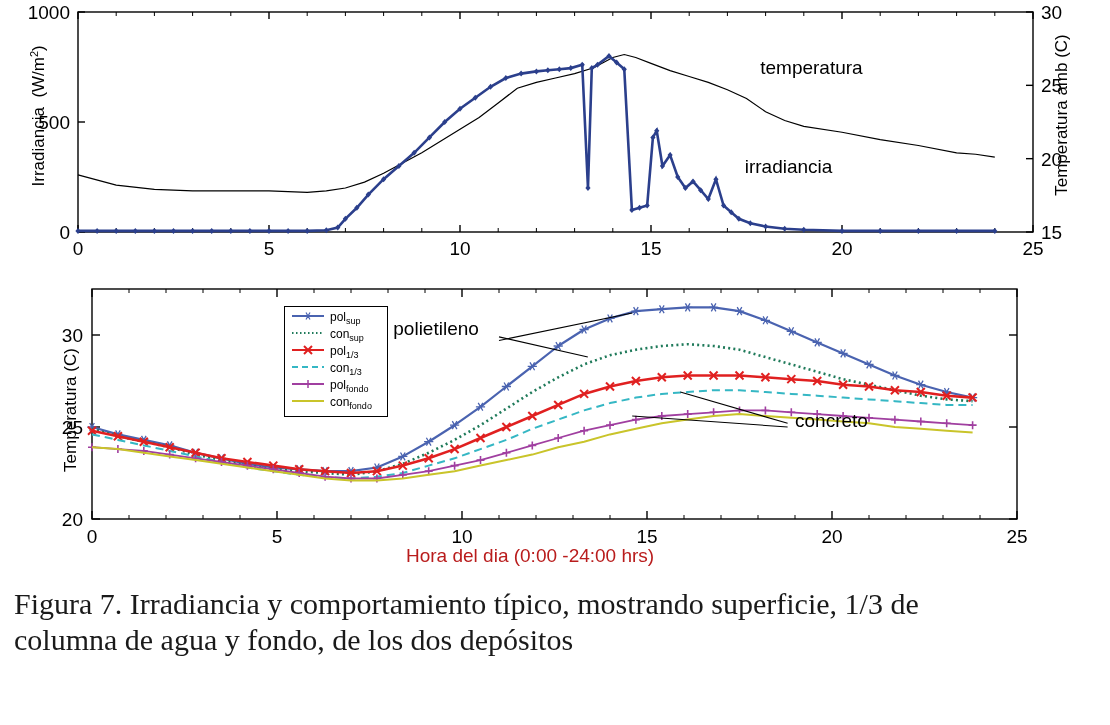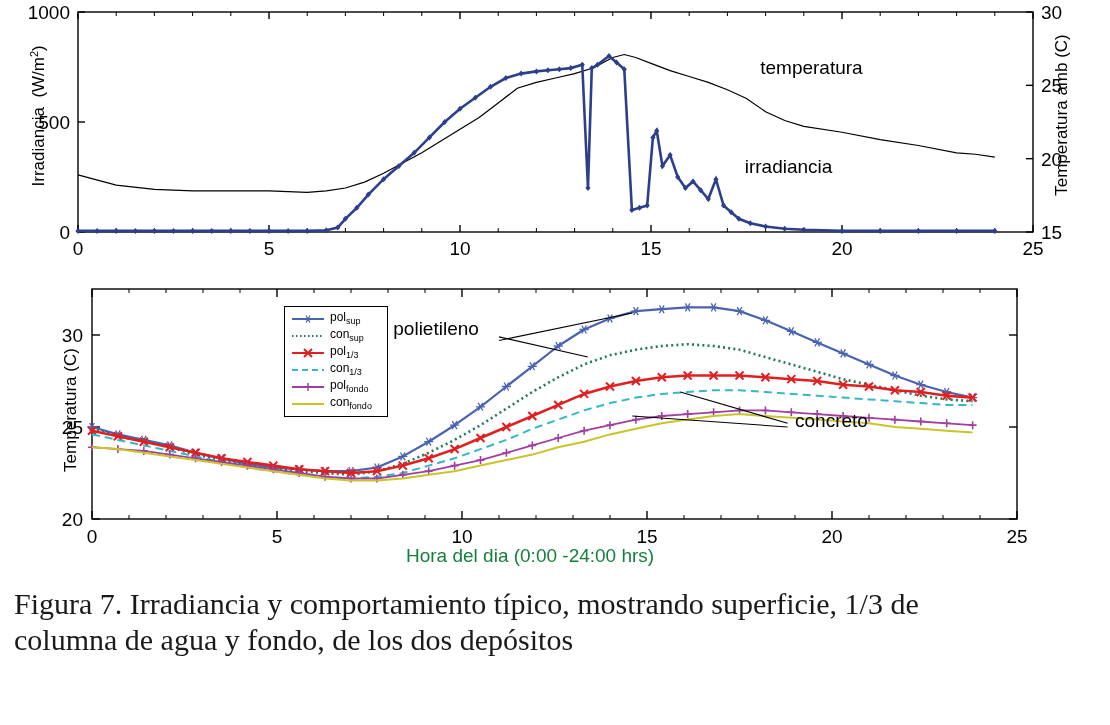--- a/index.html
+++ b/index.html
@@ -10,38 +10,38 @@
   .ylabel{
     position:absolute;
     transform-origin:50% 50%;
     font-size:17px;
     color:#000;
     white-space:nowrap;
     text-align:center;
   }
   .ylabel.rot{transform:rotate(-90deg);}
 
-  .annot{position:absolute;font-size:17px;color:#15803d;white-space:nowrap;text-align:right;}
+  .annot{position:absolute;font-size:17px;color:#b91c1c;white-space:nowrap;text-align:right;}
 
   
   .caption{
     position:absolute;left:6px;top:586px;width:1000px;
     font-family:"Liberation Serif",serif;
     font-size:30px;line-height:36px;color:#1a1a1a;margin-left:8px;
   }
 
   
   .legend{
     position:absolute;
     border:1px solid #000;
     background:#fff;
     padding:3px 6px 4px 6px;
     box-sizing:border-box;
   }
-  .legend-row{display:flex;align-items:center;height:17px;}
+  .legend-row{display:flex;height:17px;}
   .legend-swatch{width:34px;height:12px;position:relative;margin-right:5px;flex:0 0 34px;}
   .legend-text{font-size:12px;color:#000;white-space:nowrap;}
   .legend-text sub{font-size:9px;}
   svg{display:block;}
 </style>
 </head>
 <body>
 
 <div class="figure">
 

